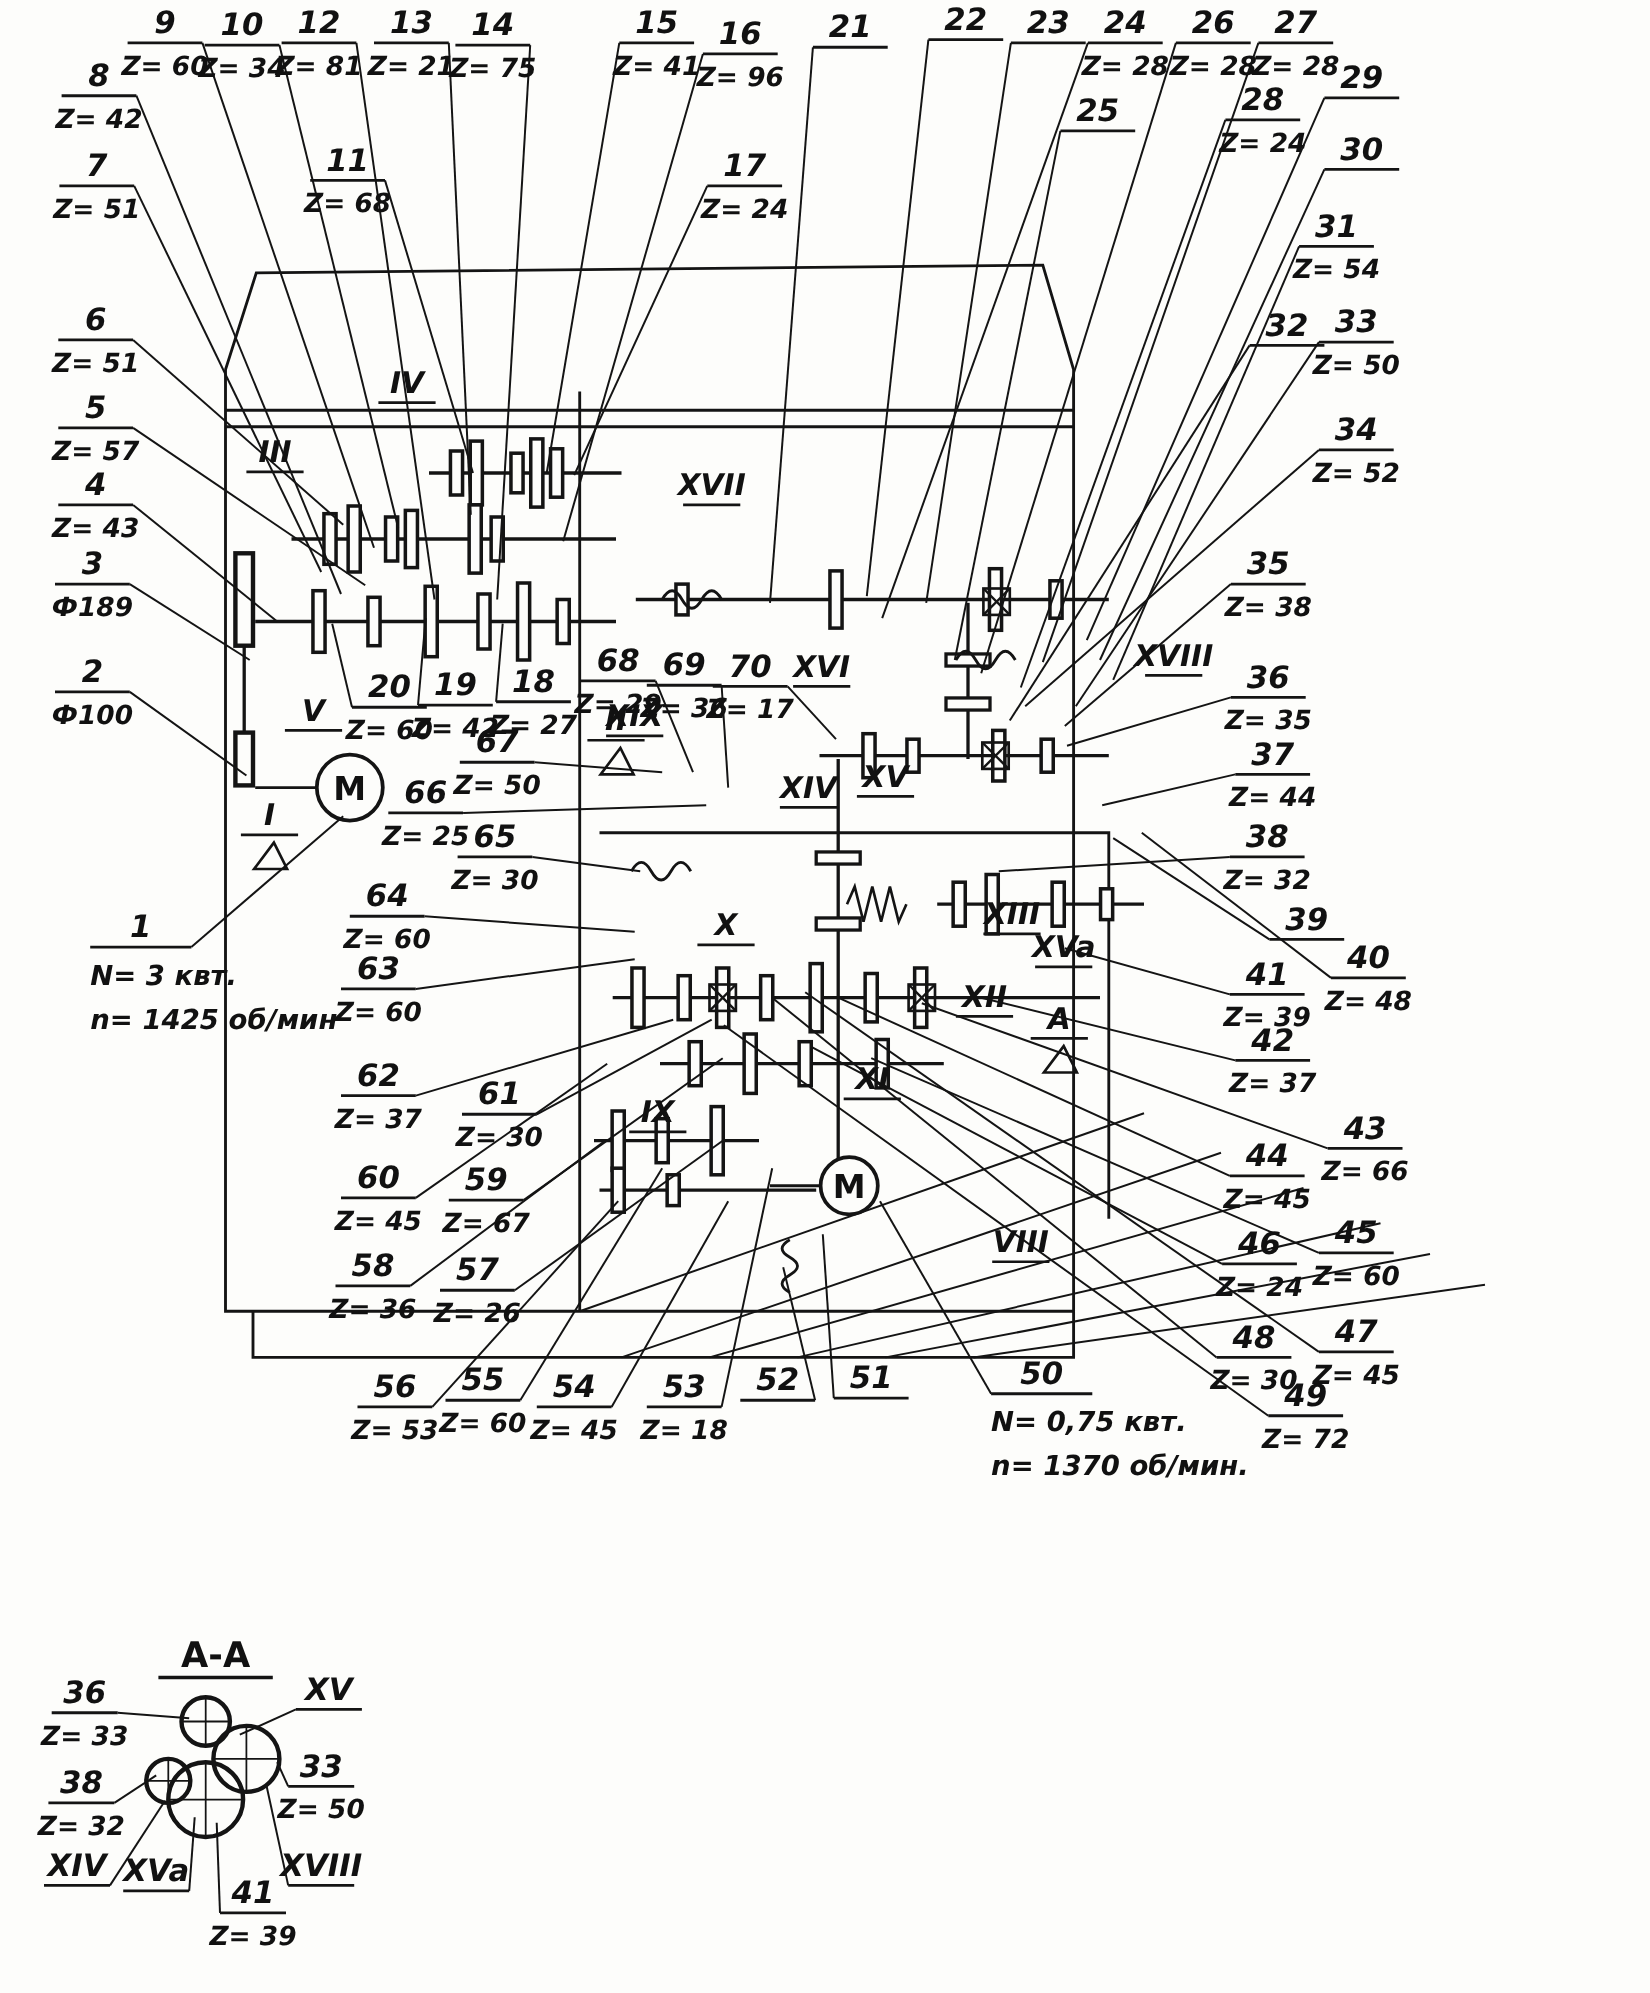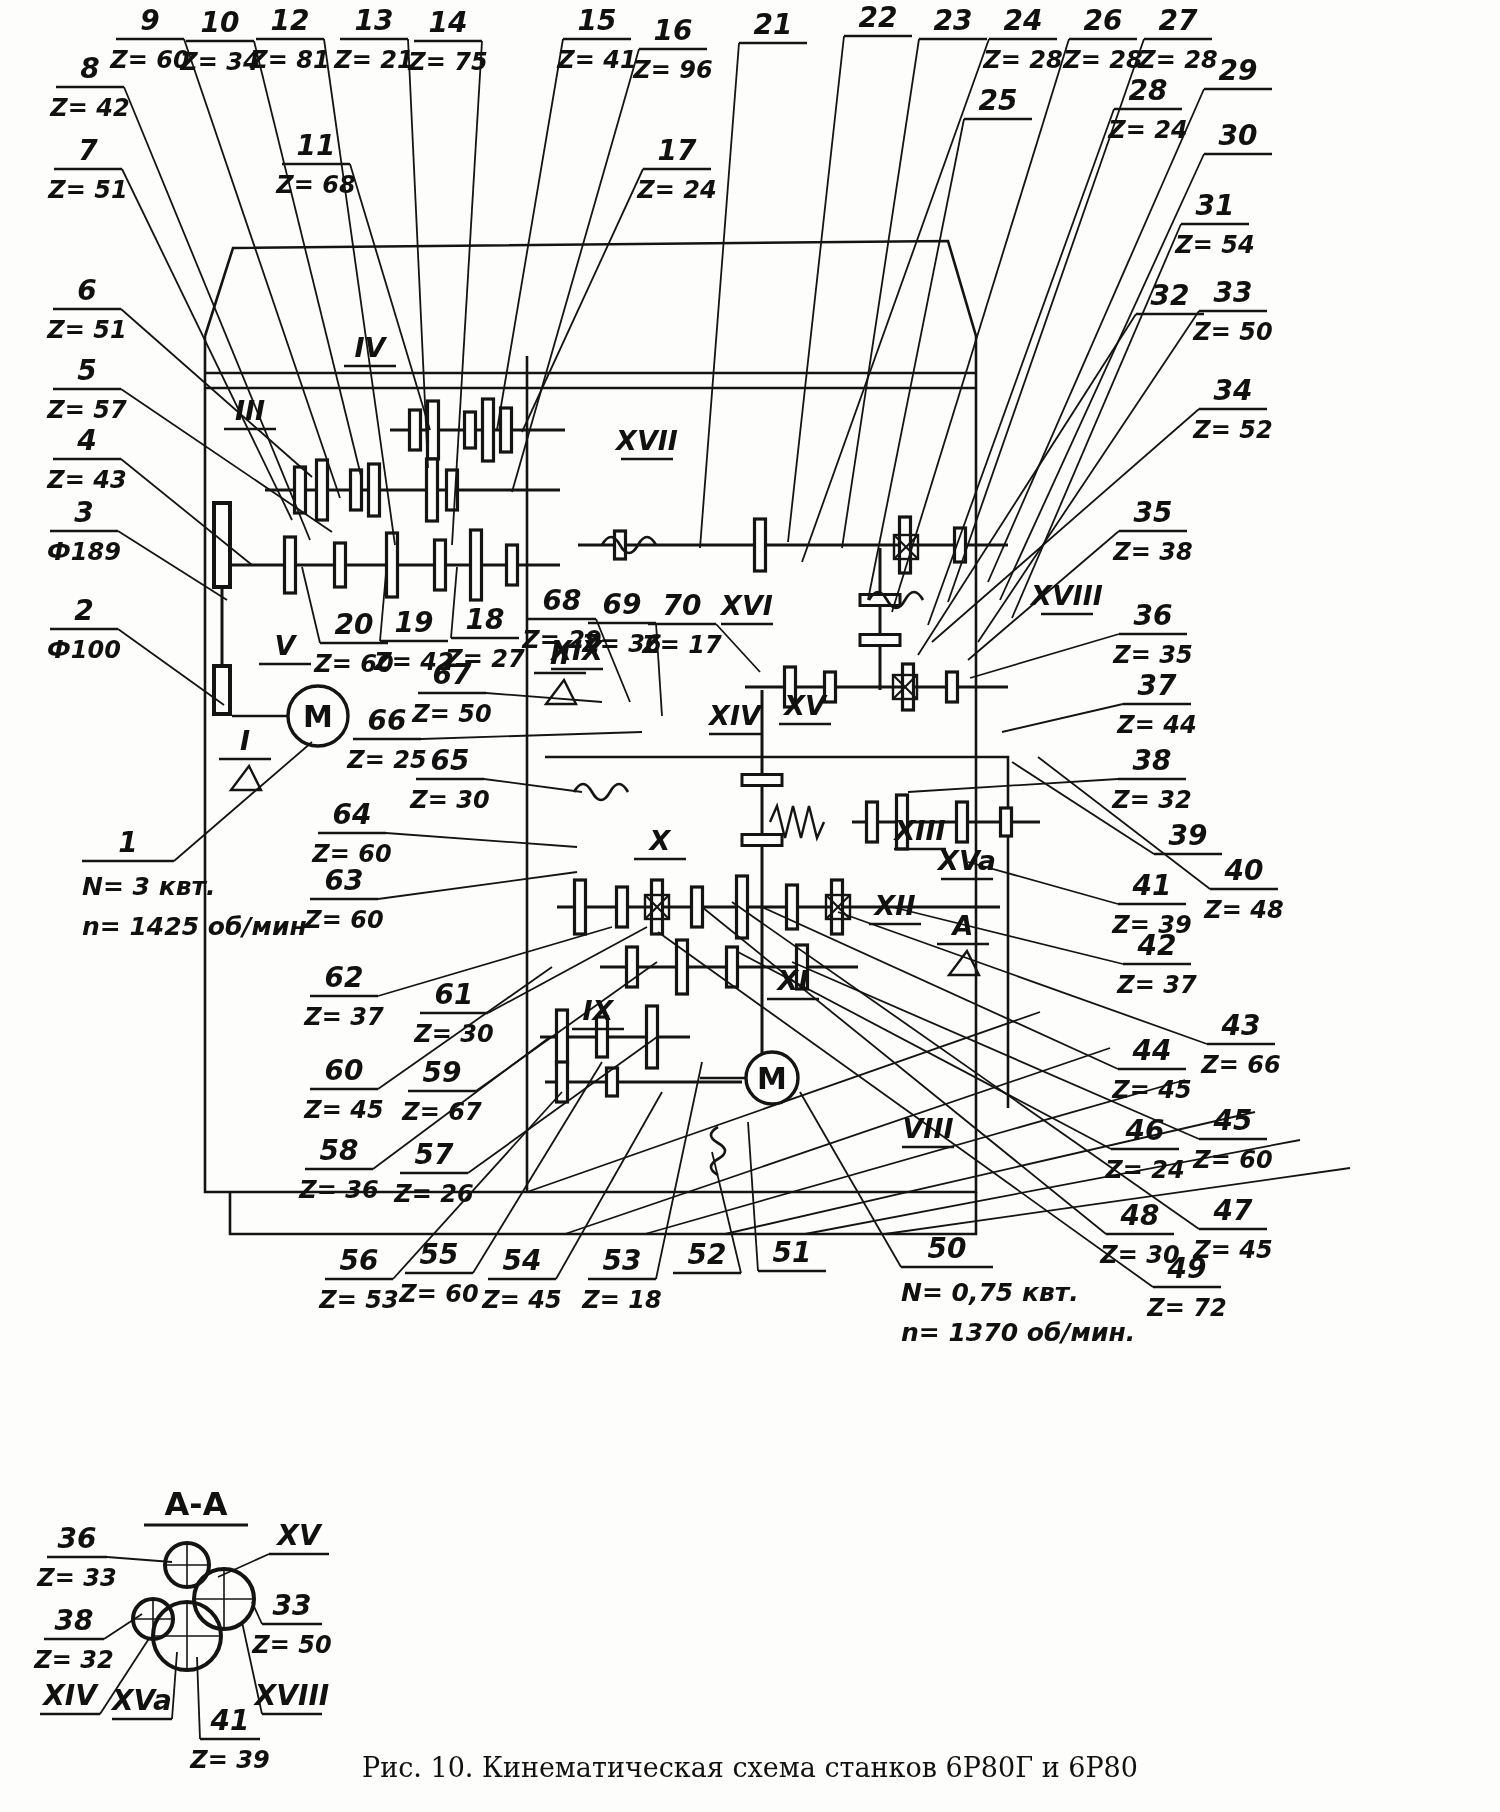--- a/index.html
+++ b/index.html
@@ -689,14 +689,13 @@
           <text x="230" y="1768" class="val" text-anchor="middle">Z= 39</text>
           <line x1="200" y1="1739" x2="197" y2="1657" stroke="#141414" stroke-width="1.8"></line>
         </g>
         <g>
           <line x1="262" y1="1714" x2="322" y2="1714" stroke="#141414" stroke-width="2.6"></line>
           <text x="292" y="1705" class="num" text-anchor="middle">XVIII</text>
           <line x1="262" y1="1714" x2="242" y2="1622" stroke="#141414" stroke-width="1.8"></line>
         </g>
       </g>
     </svg>
-  <div class="caption">Рис. 10. Кинематическая схема станков 6Р80Г и 6Р80</div>
 </div>
 
 </body></html>

